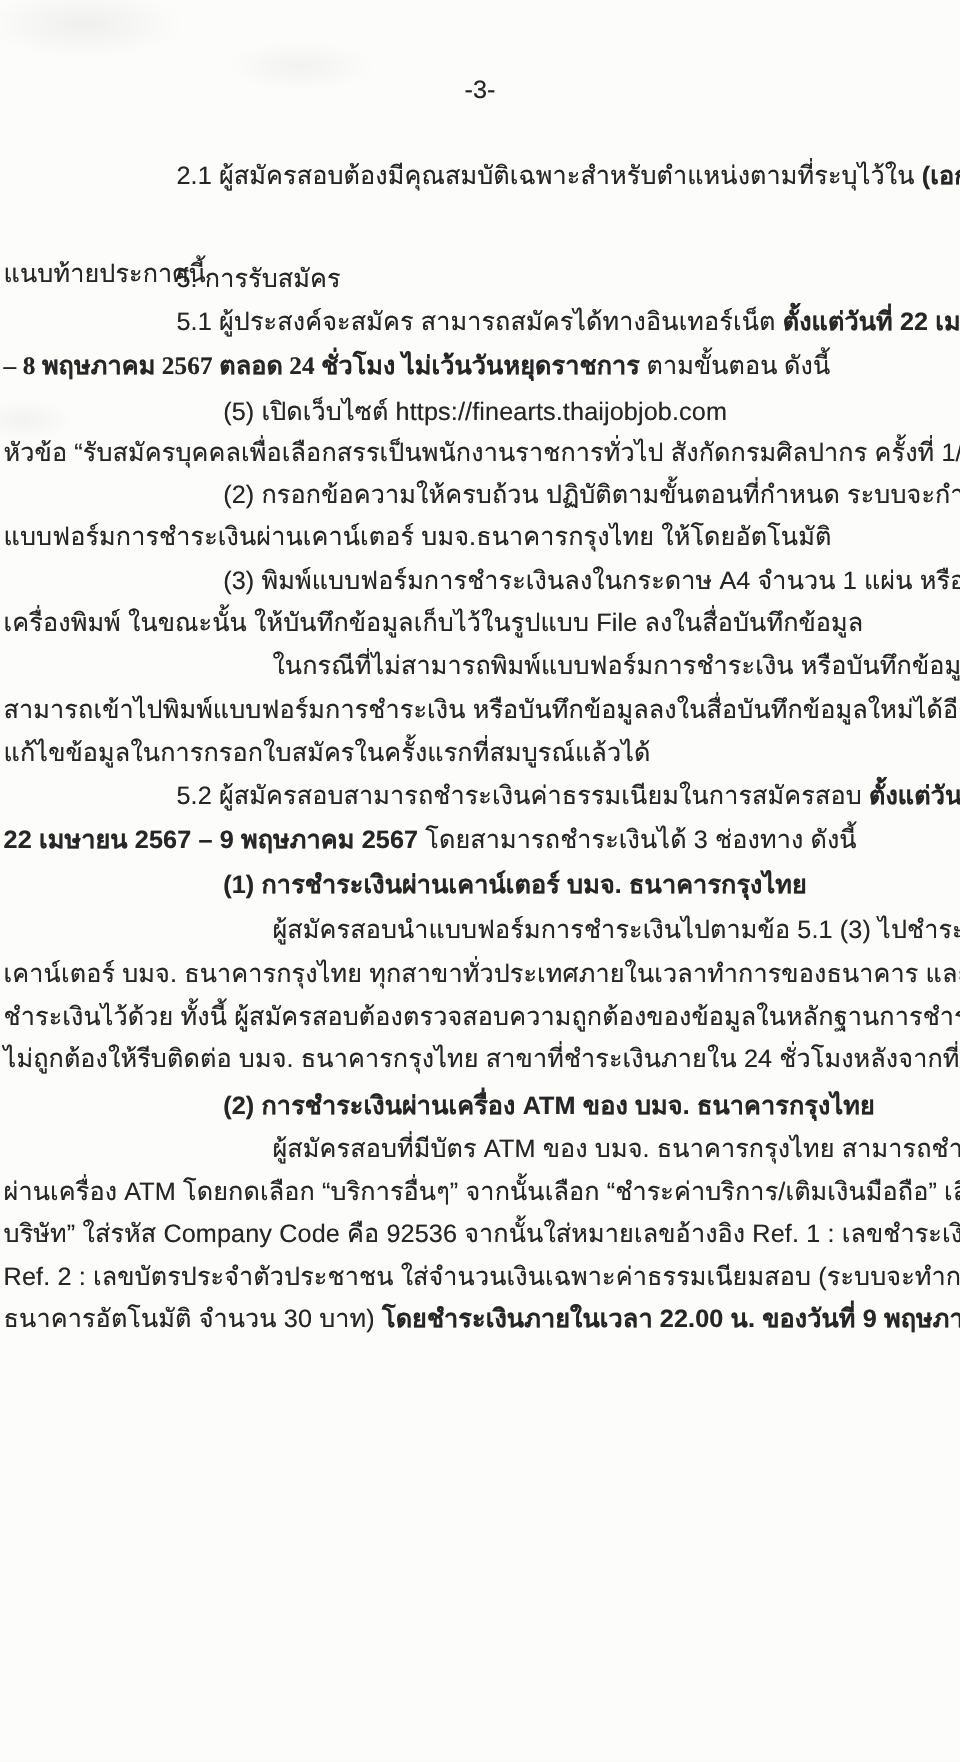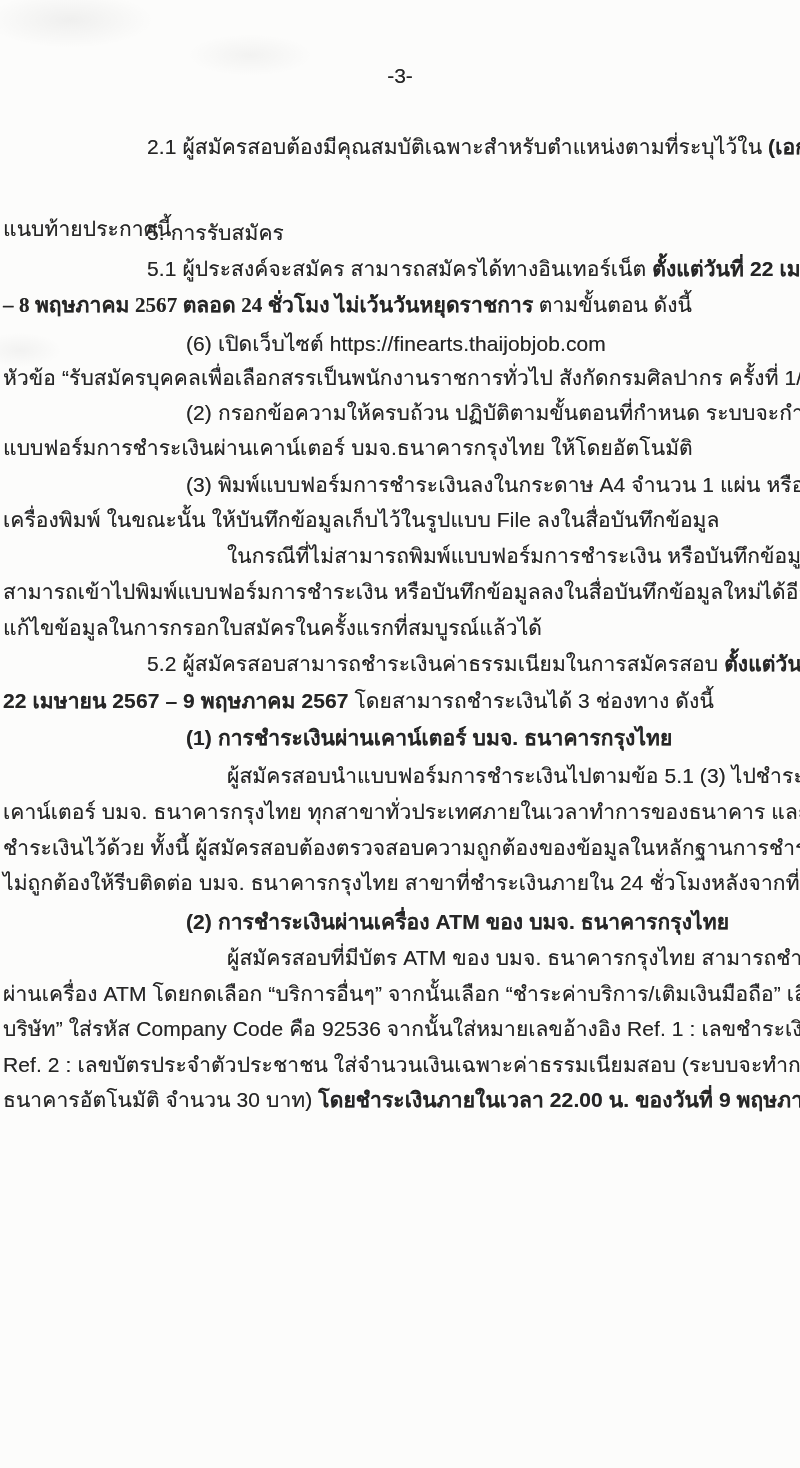--- a/index.html
+++ b/index.html
@@ -55,21 +55,21 @@
 
 <div class="page">
   <div class="page-number">-3-</div>
 
   <div id="doc-lines">
       <div class="line ind-a" style="top: 132px;"><span>2.1 ผู้สมัครสอบต้องมีคุณสมบัติเฉพาะสำหรับตำแหน่งตามที่ระบุไว้ใน </span><span class="b">(เอกสารหมายเลข 1)</span></div>
       <div class="line ind-0" style="top: 170px; margin-top: 44px;"><span>แนบท้ายประกาศนี้</span></div>
       <div class="line ind-a" style="top: 218px;"><span>5. </span><span class="u">การรับสมัคร</span></div>
       <div class="line ind-a" style="top: 254px;"><span>5.1 ผู้ประสงค์จะสมัคร สามารถสมัครได้ทางอินเทอร์เน็ต </span><span class="b">ตั้งแต่วันที่ 22 เมษายน 2567</span></div>
       <div class="line ind-0" style="top: 290px; font-family: Liberation Serif, serif;"><span class="b">– 8 พฤษภาคม 2567 ตลอด 24 ชั่วโมง ไม่เว้นวันหยุดราชการ</span><span> ตามขั้นตอน ดังนี้</span></div>
-      <div class="line ind-b" style="top: 329px;"><span>(6) เปิดเว็บไซต์ https://finearts.thaijobjob.com</span></div>
+      <div class="line ind-b" style="top: 329px;"><span>(5) เปิดเว็บไซต์ https://finearts.thaijobjob.com</span></div>
       <div class="line ind-0" style="top: 363px;"><span>หัวข้อ “รับสมัครบุคคลเพื่อเลือกสรรเป็นพนักงานราชการทั่วไป สังกัดกรมศิลปากร ครั้งที่ 1/2567”</span></div>
       <div class="line ind-b" style="top: 398px;"><span>(2) กรอกข้อความให้ครบถ้วน ปฏิบัติตามขั้นตอนที่กำหนด ระบบจะกำหนด</span></div>
       <div class="line ind-0" style="top: 433px;"><span>แบบฟอร์มการชำระเงินผ่านเคาน์เตอร์ บมจ.ธนาคารกรุงไทย ให้โดยอัตโนมัติ</span></div>
       <div class="line ind-b" style="top: 470px;"><span>(3) พิมพ์แบบฟอร์มการชำระเงินลงในกระดาษ A4 จำนวน 1 แผ่น หรือหากไม่มี</span></div>
       <div class="line ind-0" style="top: 505px;"><span>เครื่องพิมพ์ ในขณะนั้น ให้บันทึกข้อมูลเก็บไว้ในรูปแบบ File ลงในสื่อบันทึกข้อมูล</span></div>
       <div class="line ind-c" style="top: 541px;"><span>ในกรณีที่ไม่สามารถพิมพ์แบบฟอร์มการชำระเงิน หรือบันทึกข้อมูลได้ ผู้สมัคร</span></div>
       <div class="line ind-0" style="top: 577px;"><span>สามารถเข้าไปพิมพ์แบบฟอร์มการชำระเงิน หรือบันทึกข้อมูลลงในสื่อบันทึกข้อมูลใหม่ได้อีก แต่จะไม่สามารถ</span></div>
       <div class="line ind-0" style="top: 613px;"><span>แก้ไขข้อมูลในการกรอกใบสมัครในครั้งแรกที่สมบูรณ์แล้วได้</span></div>
       <div class="line ind-a" style="top: 649px;"><span>5.2 ผู้สมัครสอบสามารถชำระเงินค่าธรรมเนียมในการสมัครสอบ </span><span class="b">ตั้งแต่วันที่</span></div>
       <div class="line ind-0" style="top: 686px;"><span class="b">22 เมษายน 2567 – 9 พฤษภาคม 2567</span><span> โดยสามารถชำระเงินได้ 3 ช่องทาง ดังนี้</span></div>

